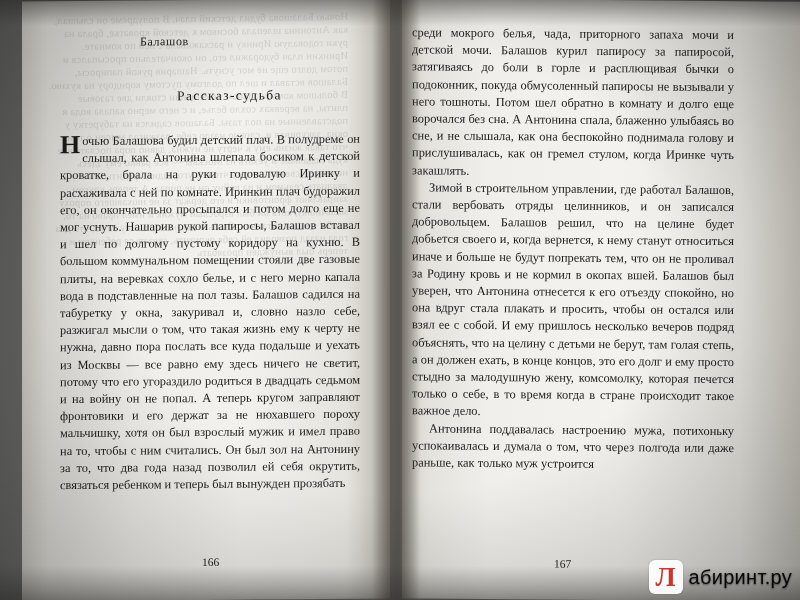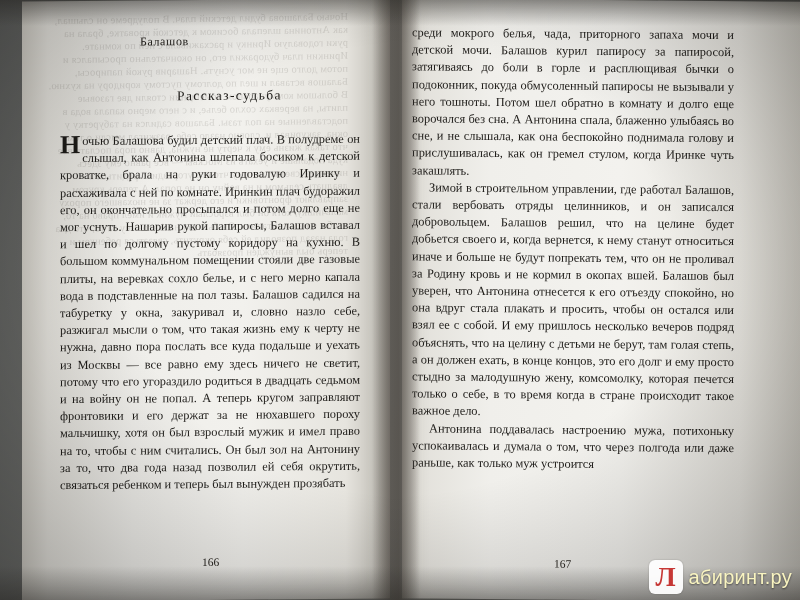--- a/index.html
+++ b/index.html
@@ -161,21 +161,21 @@
     background: #ffffff;
     color: #c8322f;
     font-family: "Liberation Serif", serif;
     font-size: 27px;
     line-height: 34px;
     text-align: center;
     font-weight: 700;
     box-shadow: 0 0 2px rgba(0,0,0,.25);
   }
   .wm-text {
-    color: #fef9c3;
+    color: #000000;
     font-family: "Liberation Sans", sans-serif;
     font-size: 20px;
     text-shadow: 0 1px 2px rgba(0,0,0,.55);
     letter-spacing: .3px;
   }
 
   
   .vignette {
     position: absolute; inset: 0;
     background: radial-gradient(ellipse at 50% 45%, rgba(0,0,0,0) 48%, rgba(0,0,0,.28) 100%);

